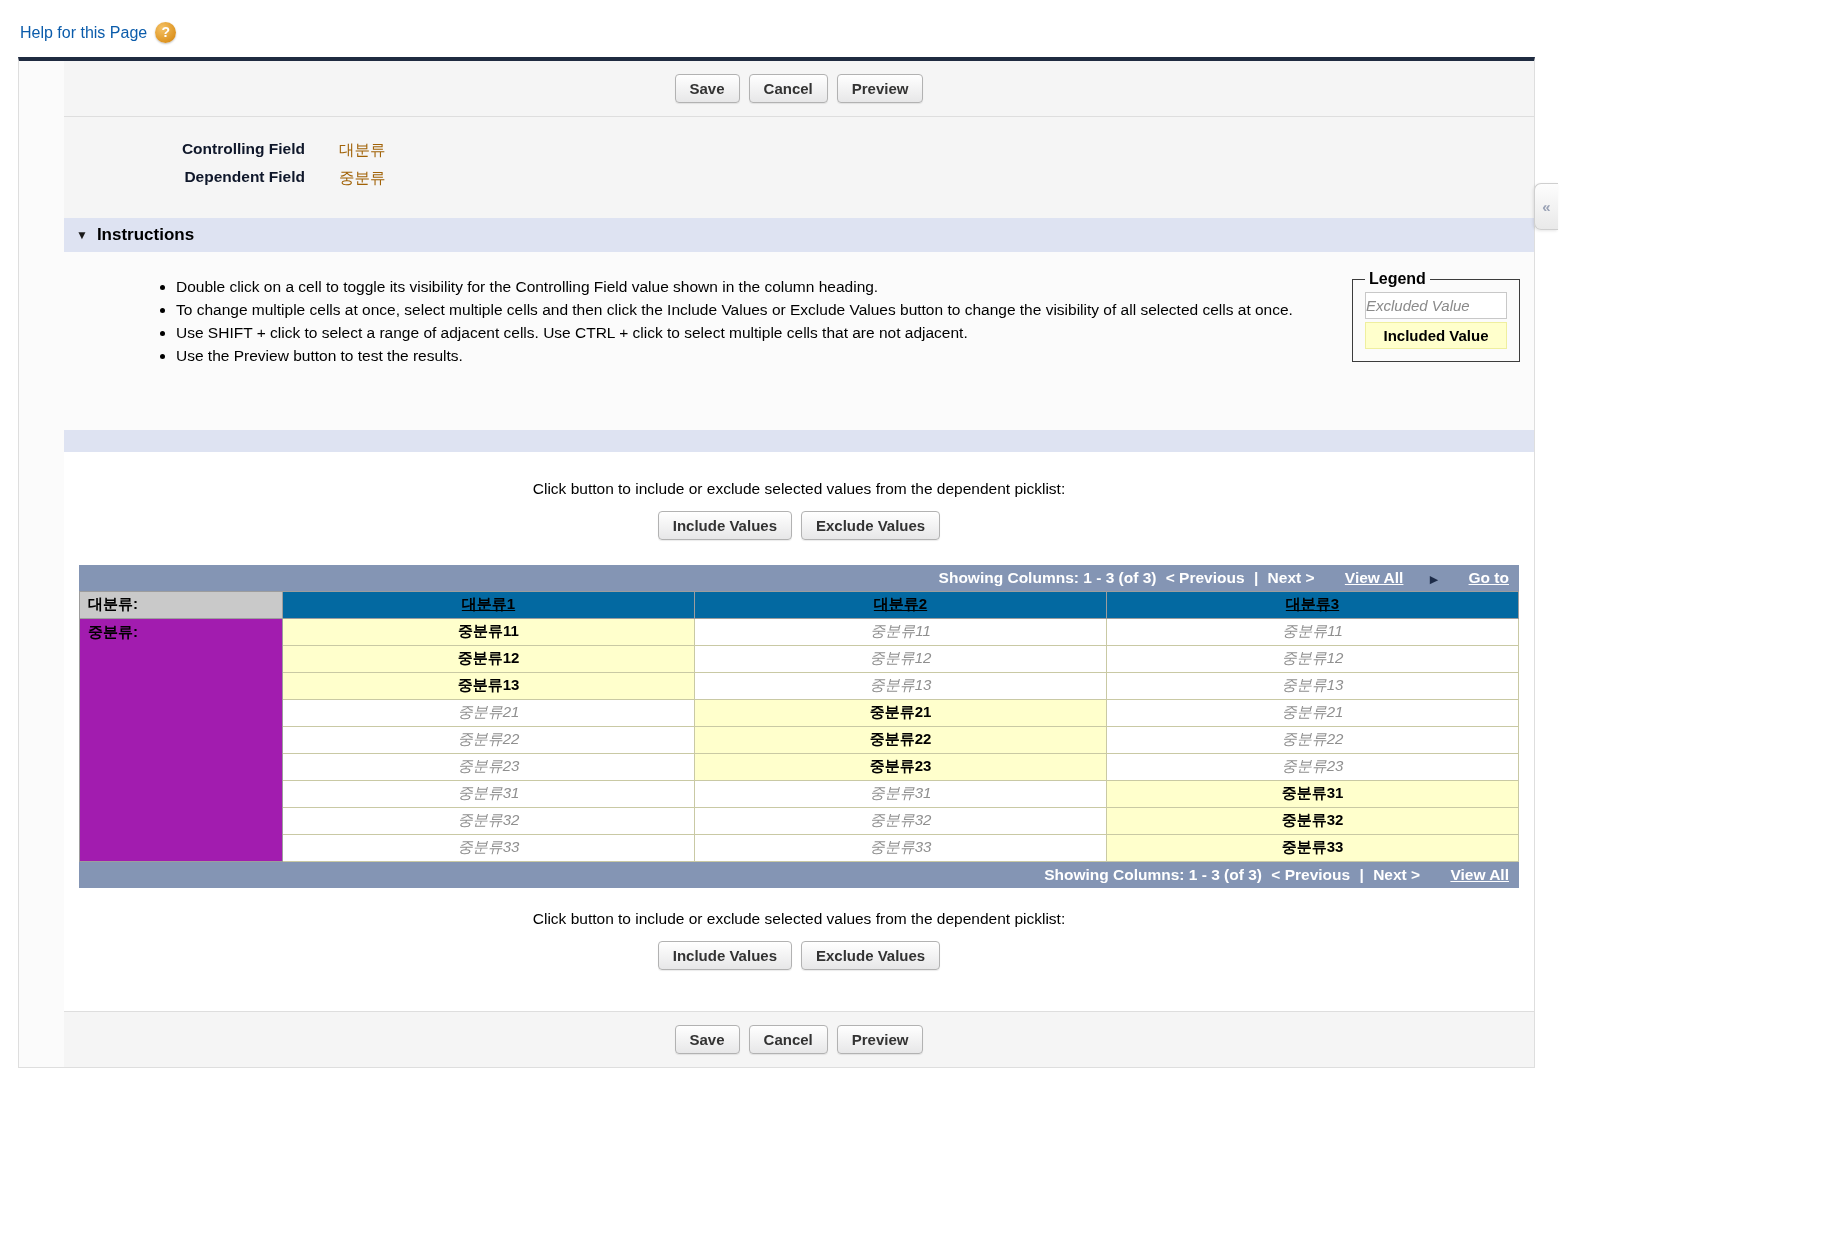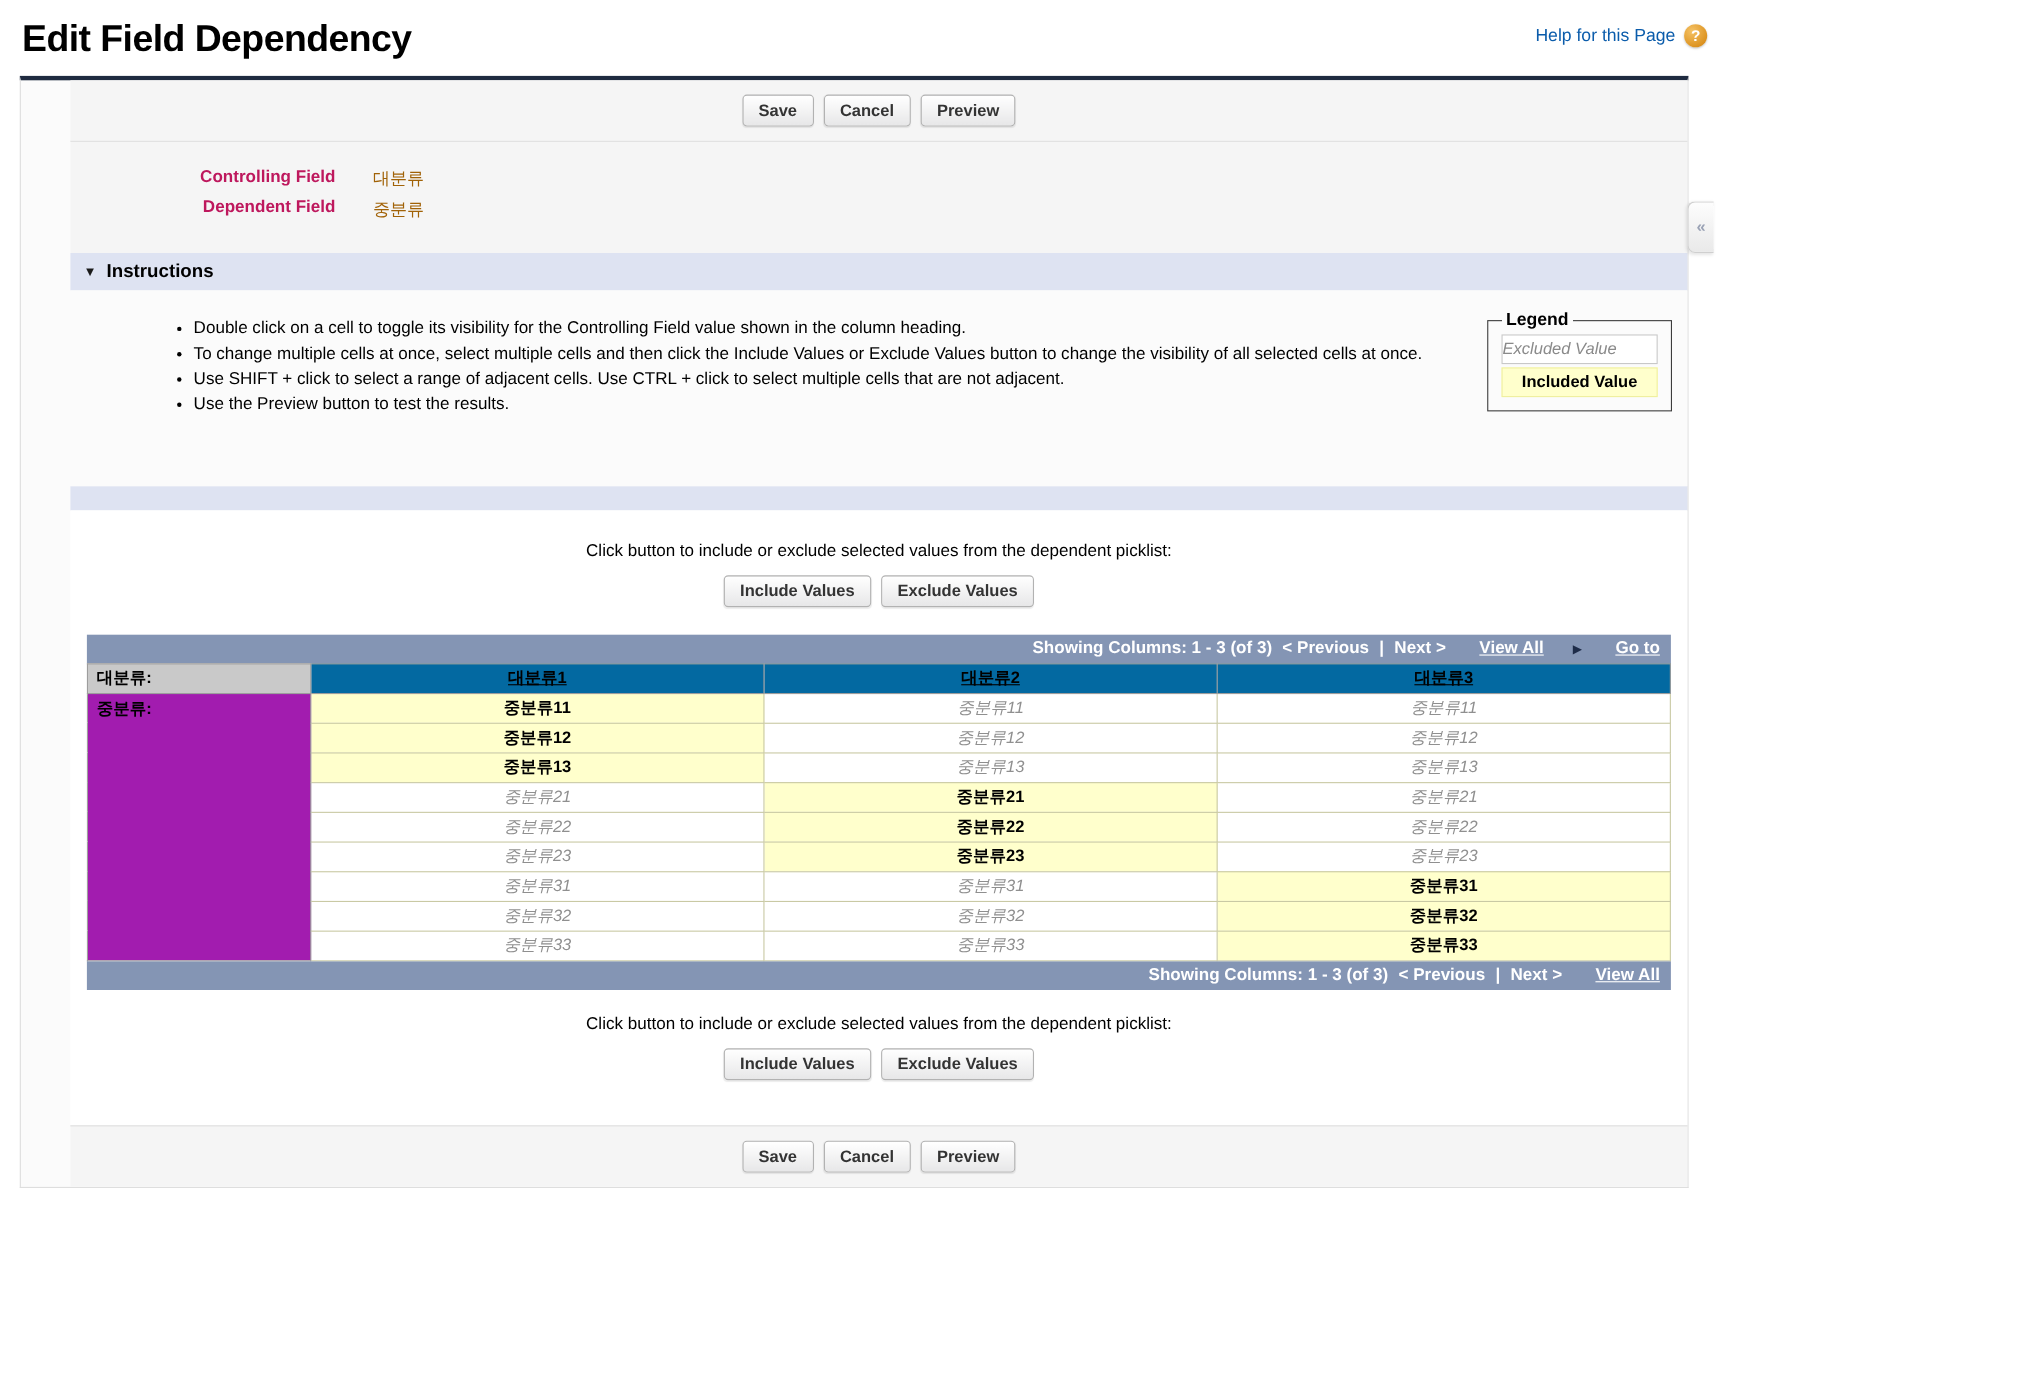--- a/index.html
+++ b/index.html
@@ -74,21 +74,21 @@
     box-shadow: 0 1px 1px rgba(0,0,0,0.08);
     cursor: pointer;
   }
   .toolbar-top { background: #f5f5f5; border-bottom: 1px solid #dedede; }
   .detail-section { background: #f5f5f5; padding: 16px 0 22px; }
   .detail-row { display: flex; margin: 7px 0; font-size: 15.5px; }
   .detail-label {
     width: 275px;
     text-align: right;
     font-weight: 700;
-    color: #be185d;
+    color: #0f172a;
     padding-right: 34px;
   }
   .detail-value { color: #a16207; text-align: right; }
   
   .section-header {
     background: #dee3f2;
     padding: 7px 12px;
     font-size: 17px;
     font-weight: 700;
     display: flex;
@@ -227,21 +227,20 @@
     font-size: 15px;
     font-weight: 700;
     box-shadow: -1px 1px 3px rgba(0,0,0,0.10);
     cursor: pointer;
   }
 </style>
 </head>
 <body>
 
 <div class="page-header">
-  <h1 class="page-title">Edit Field Dependency</h1>
   <div class="help-area">
     <a class="help-link">Help for this Page</a>
     <span class="help-icon">?</span>
   </div>
 </div>
 
 <div class="main-box">
 
   <div class="toolbar-top">
     <div class="btn-row">

